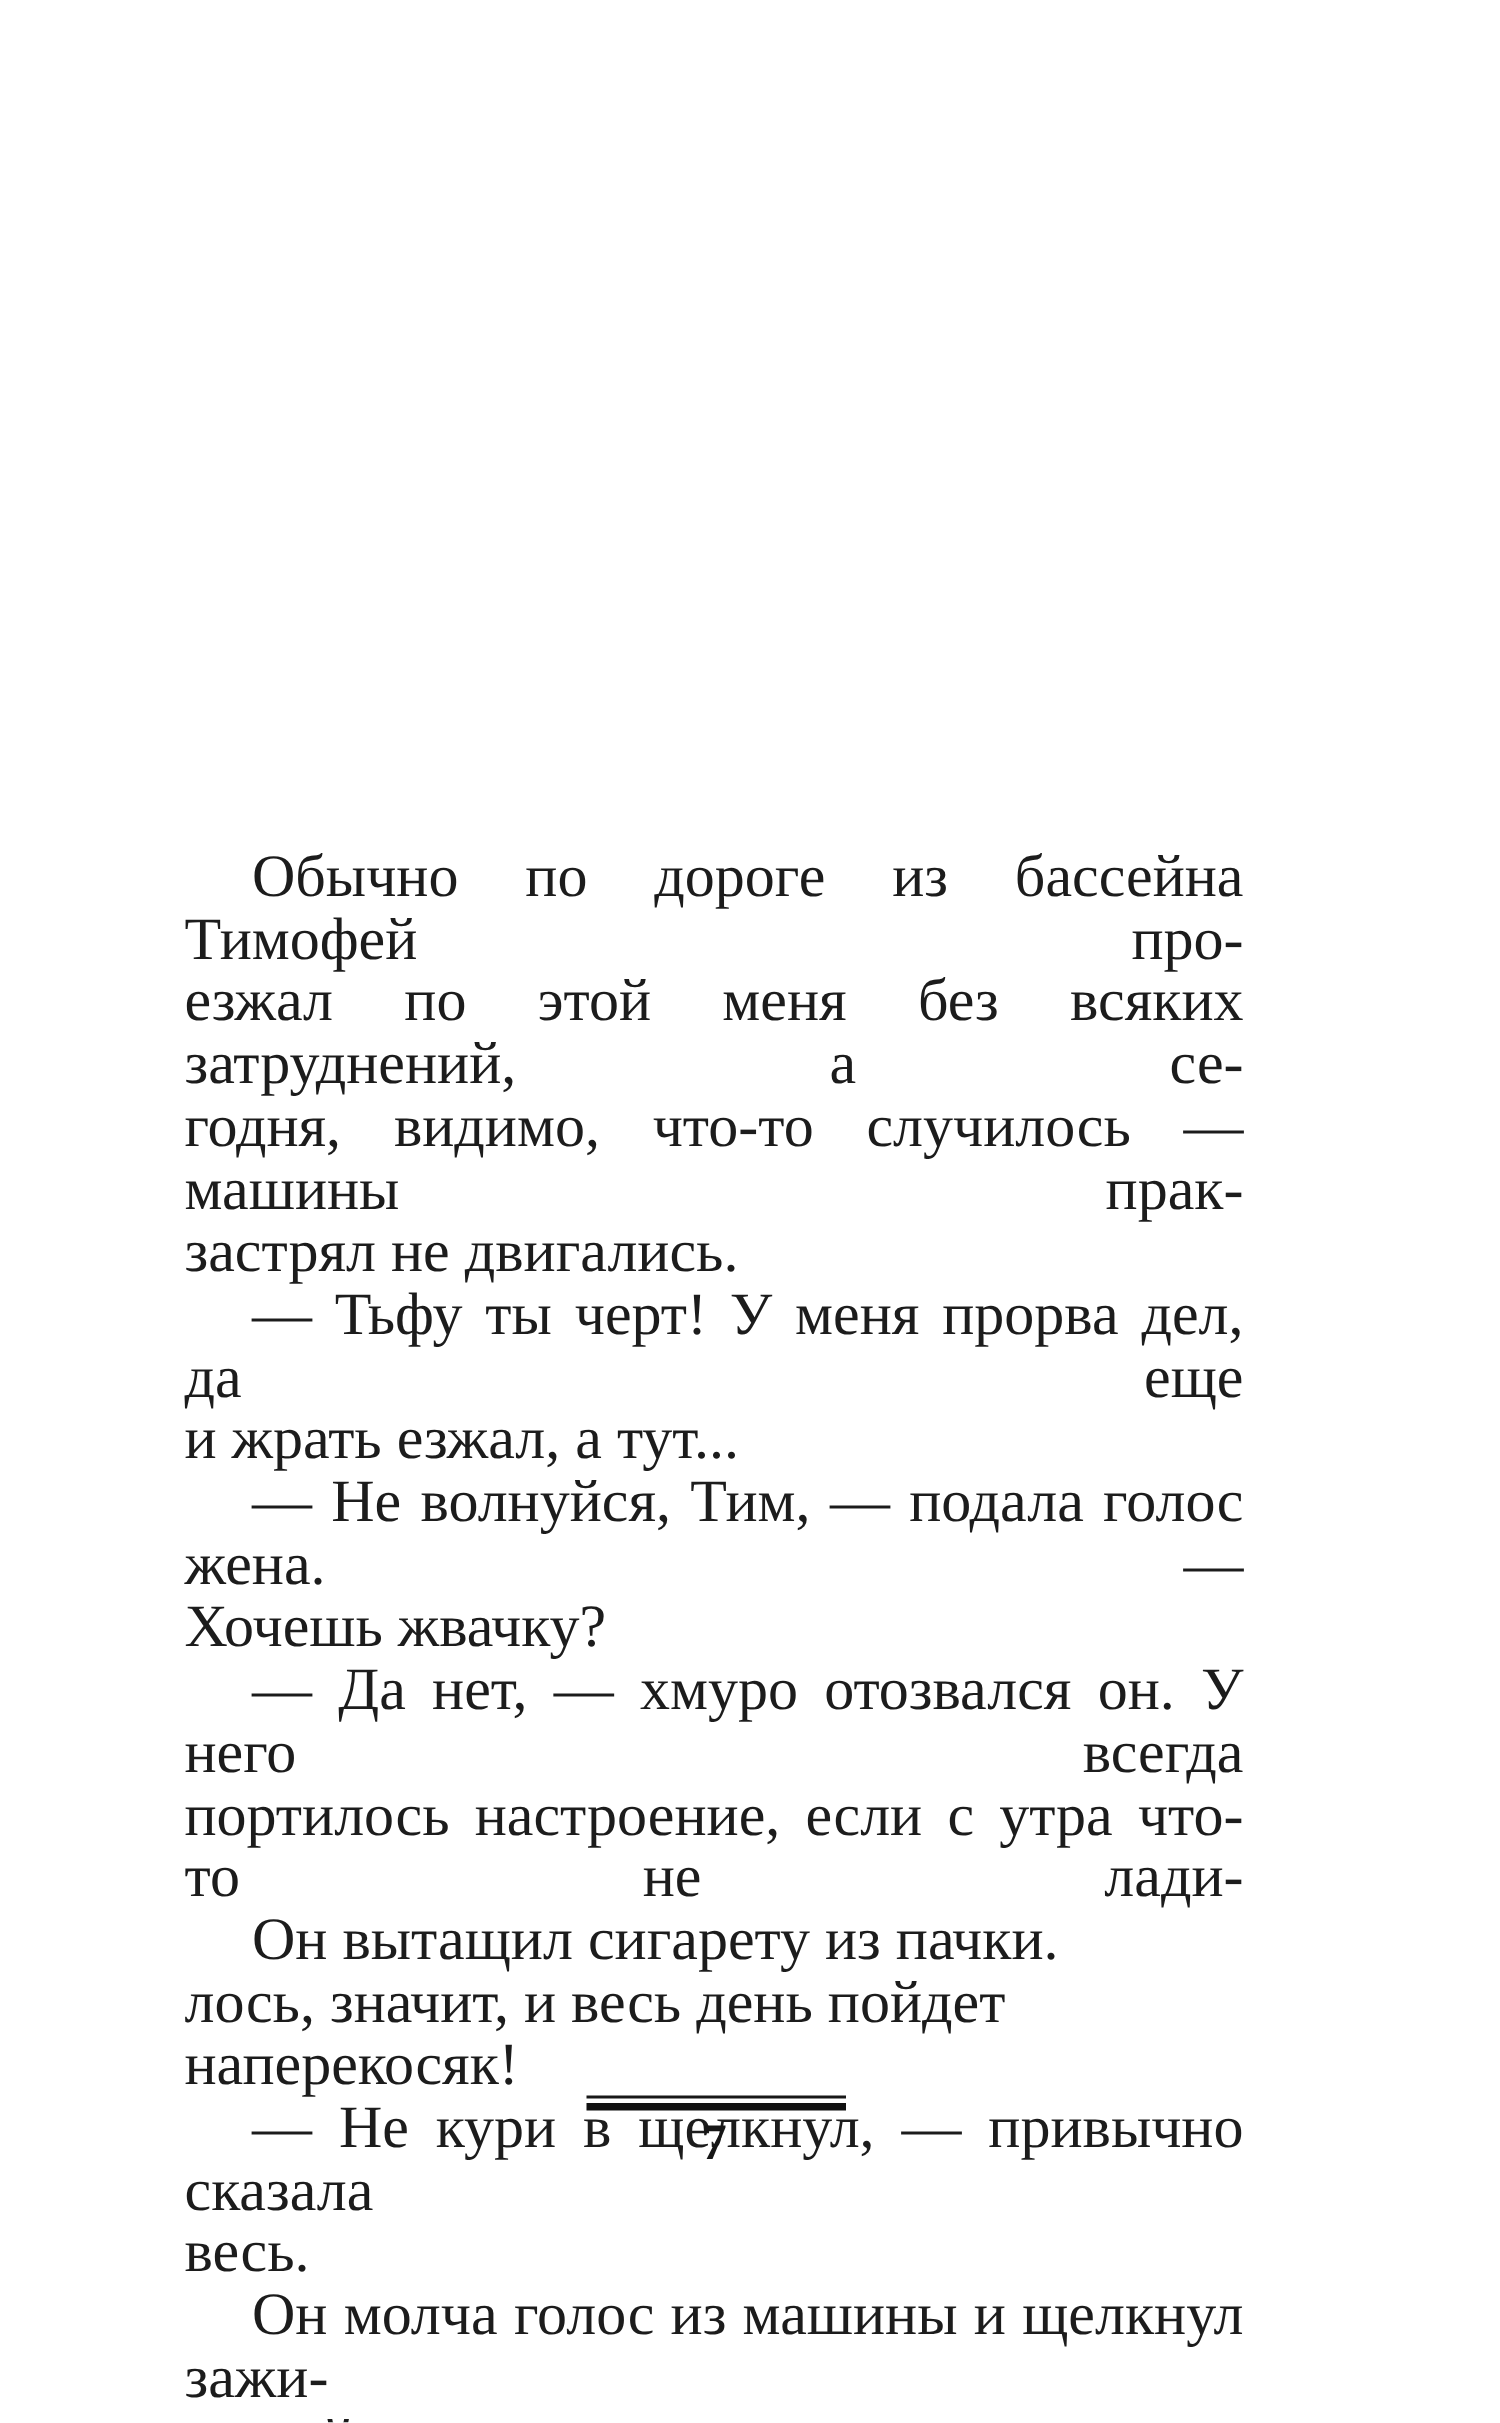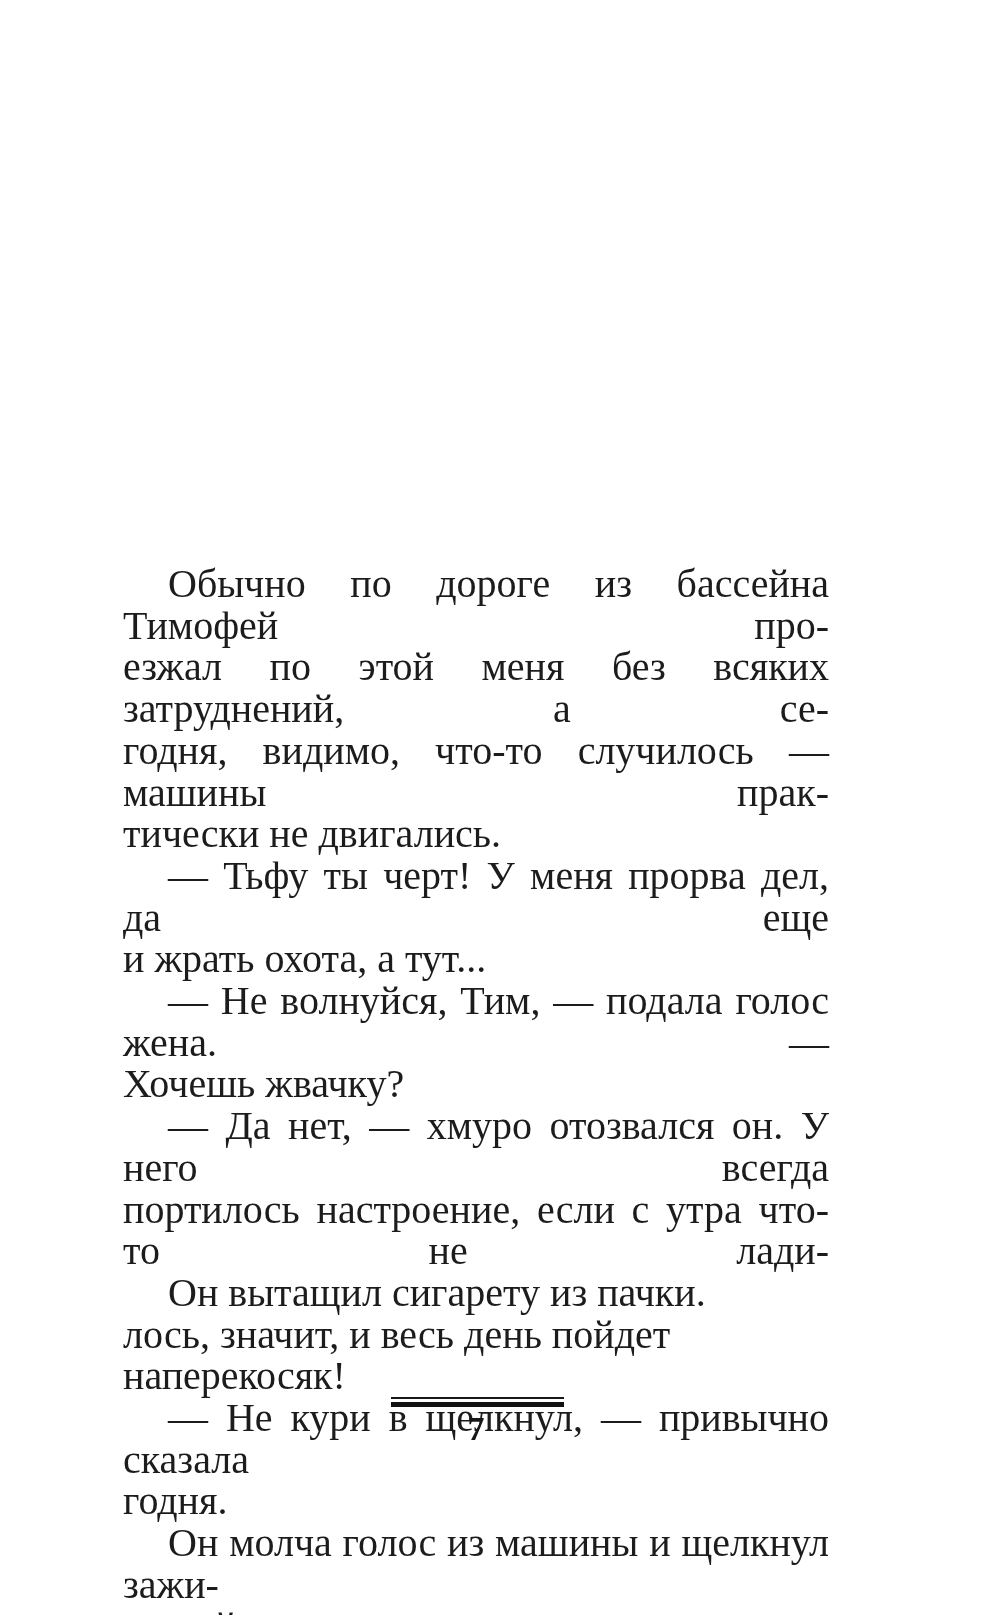--- a/index.html
+++ b/index.html
@@ -66,31 +66,31 @@
 </style>
 </head>
 <body>
 
 <div class="book-page">
 
   <div class="text-block">
     <div class="line indent just">Обычно по дороге из бассейна Тимофей про-</div>
     <div class="line just">езжал по этой меня без всяких затруднений, а се-</div>
     <div class="line just">годня, видимо, что-то случилось — машины прак-</div>
-    <div class="line">тически не двигались.</div>
+    <div class="line">застрял не двигались.</div>
     <div class="line indent just">— Тьфу ты черт! У меня прорва дел, да еще</div>
-    <div class="line">и жрать охота, а тут...</div>
+    <div class="line">и жрать езжал, а тут...</div>
     <div class="line indent just">— Не волнуйся, Тим, — подала голос жена. —</div>
     <div class="line">Хочешь жвачку?</div>
     <div class="line indent just">— Да нет, — хмуро отозвался он. У него всегда</div>
     <div class="line just">портилось настроение, если с утра что-то не лади-</div>
     <div class="line indent">Он вытащил сигарету из пачки.</div>
     <div class="line">лось, значит, и весь день пойдет наперекосяк!</div>
     <div class="line indent just">— Не кури в щелкнул, — привычно сказала</div>
-    <div class="line">годня.</div>
+    <div class="line">весь.</div>
     <div class="line indent just">Он молча голос из машины и щелкнул зажи-</div>
     <div class="line">галкой.</div>
   </div>
 
   <div class="footer-divider">
     <div class="rule-thin"></div>
     <div class="rule-thick"></div>
   </div>
 
   <div class="page-number">7</div>

